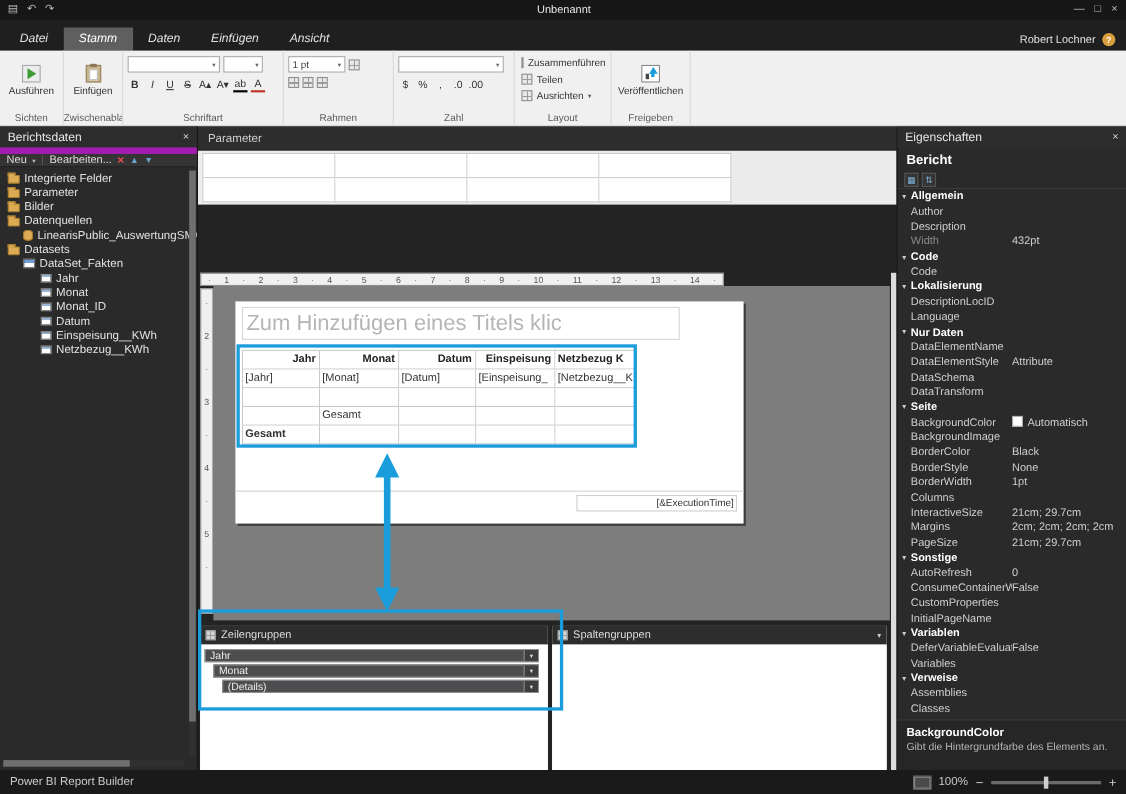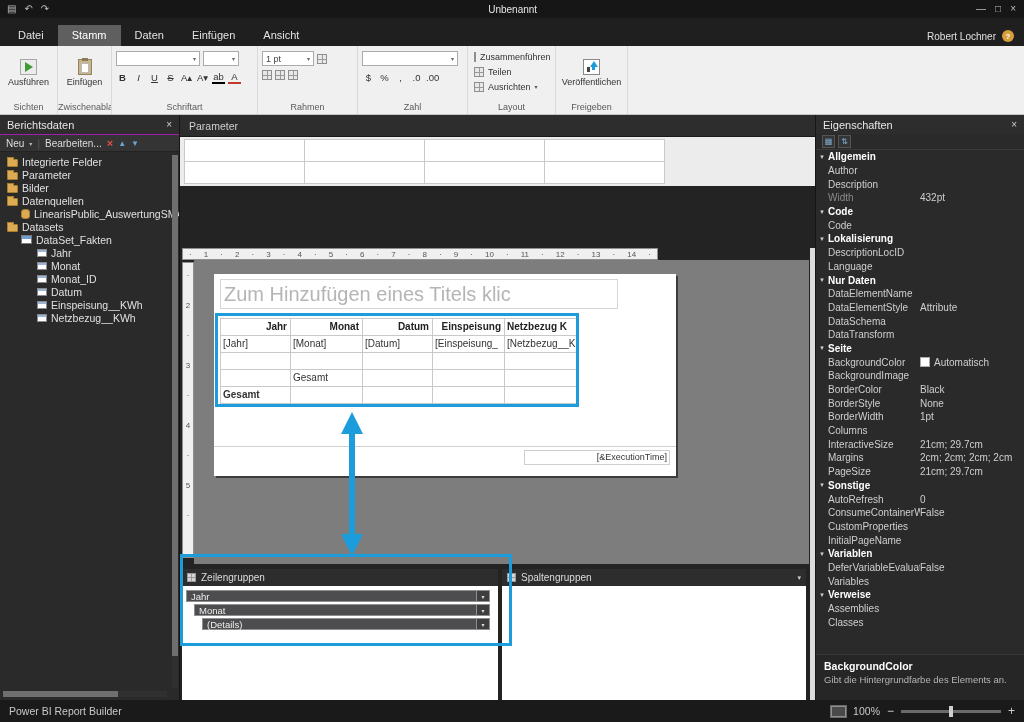--- a/index.html
+++ b/index.html
@@ -9,21 +9,21 @@
   
   .titlebar{position:absolute;top:0;left:0;right:0;height:18px;background:#161616;display:flex;align-items:center;color:#cfcfcf;font-size:10px;}
   .tb-left{display:flex;gap:8px;padding-left:7px;}
   .tb-ic{cursor:default;color:#bdbdbd;font-size:10px;line-height:18px;}
   .tb-title{flex:1;text-align:center;color:#e6e6e6;font-size:10px;}
   .tb-right{display:flex;gap:9px;padding-right:8px;}
 
   
   .tabrow{position:absolute;top:18px;left:0;right:0;height:28px;background:#1f1f1f;display:flex;align-items:flex-end;}
   .tabs{display:flex;height:21px;margin-left:4px;}
-  .tab{padding:0 14px;height:21px;line-height:21px;font-size:11px;color:#e2e2e2;cursor:default;}
+  .tab{padding:0 14px;height:21px;line-height:21px;font-size:11px;color:#e2e2e2;cursor:default;font-style:italic;}
   .tab.active{background:#5f5f5f;color:#fff;}
   .tab-right{margin-left:auto;display:flex;align-items:center;gap:6px;padding:0 10px 4px 0;}
   .user{font-size:10px;color:#e0e0e0;}
   .help{width:12px;height:12px;border-radius:50%;background:#d89e3c;color:#fff;font-size:8px;font-weight:bold;display:flex;align-items:center;justify-content:center;}
 
   
   .ribbon{position:absolute;top:46px;left:0;right:0;height:69px;background:#f0f0f0;display:flex;border-bottom:1px solid #c4c4c4;}
   .rgroup{position:relative;height:100%;border-right:1px solid #d9d9d9;padding-top:3px;}
   .glabel{position:absolute;bottom:2px;left:0;right:0;text-align:center;font-size:9px;color:#5a5a5a;white-space:nowrap;overflow:hidden;}
   .g-sichten{width:58px;}.g-zwischen{width:54px;}.g-schrift{width:146px;}.g-absatz{width:64px;}
@@ -50,21 +50,21 @@
   .lrow{display:flex;align-items:center;gap:4px;height:15px;padding:0 6px;font-size:9px;color:#333;cursor:default;}
   .lrow .dd{font-size:6px;color:#555;}
 
   
   .main{position:absolute;top:115px;left:0;right:0;bottom:22px;display:flex;}
 
   
   .left-panel{width:180px;background:#2a2a2a;position:relative;display:flex;flex-direction:column;border-right:1px solid #161616;}
   .panel-header{height:19px;background:#2d2d2d;color:#e6e6e6;font-size:11px;display:flex;align-items:center;padding:0 7px;flex:none;}
   .panel-header .x{margin-left:auto;color:#cfcfcf;font-size:10px;}
-  .panel-toolbar{height:18px;background:#343434;border-top:1px solid #a21caf;border-bottom:1px solid #222;display:flex;align-items:center;gap:5px;font-size:10px;color:#ddd;padding:0 6px;flex:none;}
+  .panel-toolbar{height:18px;background:#343434;border-top:6px solid #a21caf;border-bottom:1px solid #222;display:flex;align-items:center;gap:5px;font-size:10px;color:#ddd;padding:0 6px;flex:none;}
   .panel-toolbar .dd{font-size:6px;color:#bbb;}
   .panel-toolbar .sep{color:#5a5a5a;}
   .del{color:#e05050;font-weight:bold;font-size:11px;}
   .mv{color:#6aa3cc;font-size:8px;}
   .tree{flex:1;padding-top:3px;overflow:hidden;position:relative;}
   .titem{display:flex;align-items:center;gap:4px;height:13px;font-size:10.5px;color:#e0e0e0;white-space:nowrap;overflow:hidden;cursor:default;}
   .titem.l0{padding-left:7px;text-align:center;}.titem.l1{padding-left:21px;}.titem.l2{padding-left:37px;}
   .ticon{flex:none;position:relative;display:inline-block;}
   .ticon.folder{width:11px;height:8px;background:#dcab53;border:1px solid #a97f2f;border-radius:1px;margin-top:2px;}
   .ticon.folder::before{content:'';position:absolute;top:-3px;left:-1px;width:5px;height:2px;background:#dcab53;border:1px solid #a97f2f;border-bottom:none;}
@@ -528,20 +528,21 @@
         <div class="blue-rect-groups"></div>
       </div>
       <div class="center-vscroll"></div>
     </div>
 
     <div class="right-panel">
       <div class="panel-header">
         <span>Eigenschaften</span>
         <span class="x">×</span>
       </div>
+      <div class="props-title">Bericht</div>
       <div class="props-toolbar">
         <span class="pt-ic">▦</span>
         <span class="pt-ic">⇅</span>
       </div>
       <div class="props-grid">
 
           <div class="prow cat">
             <span class="chev">▾</span>
             <span class="pname">Allgemein</span>
 

